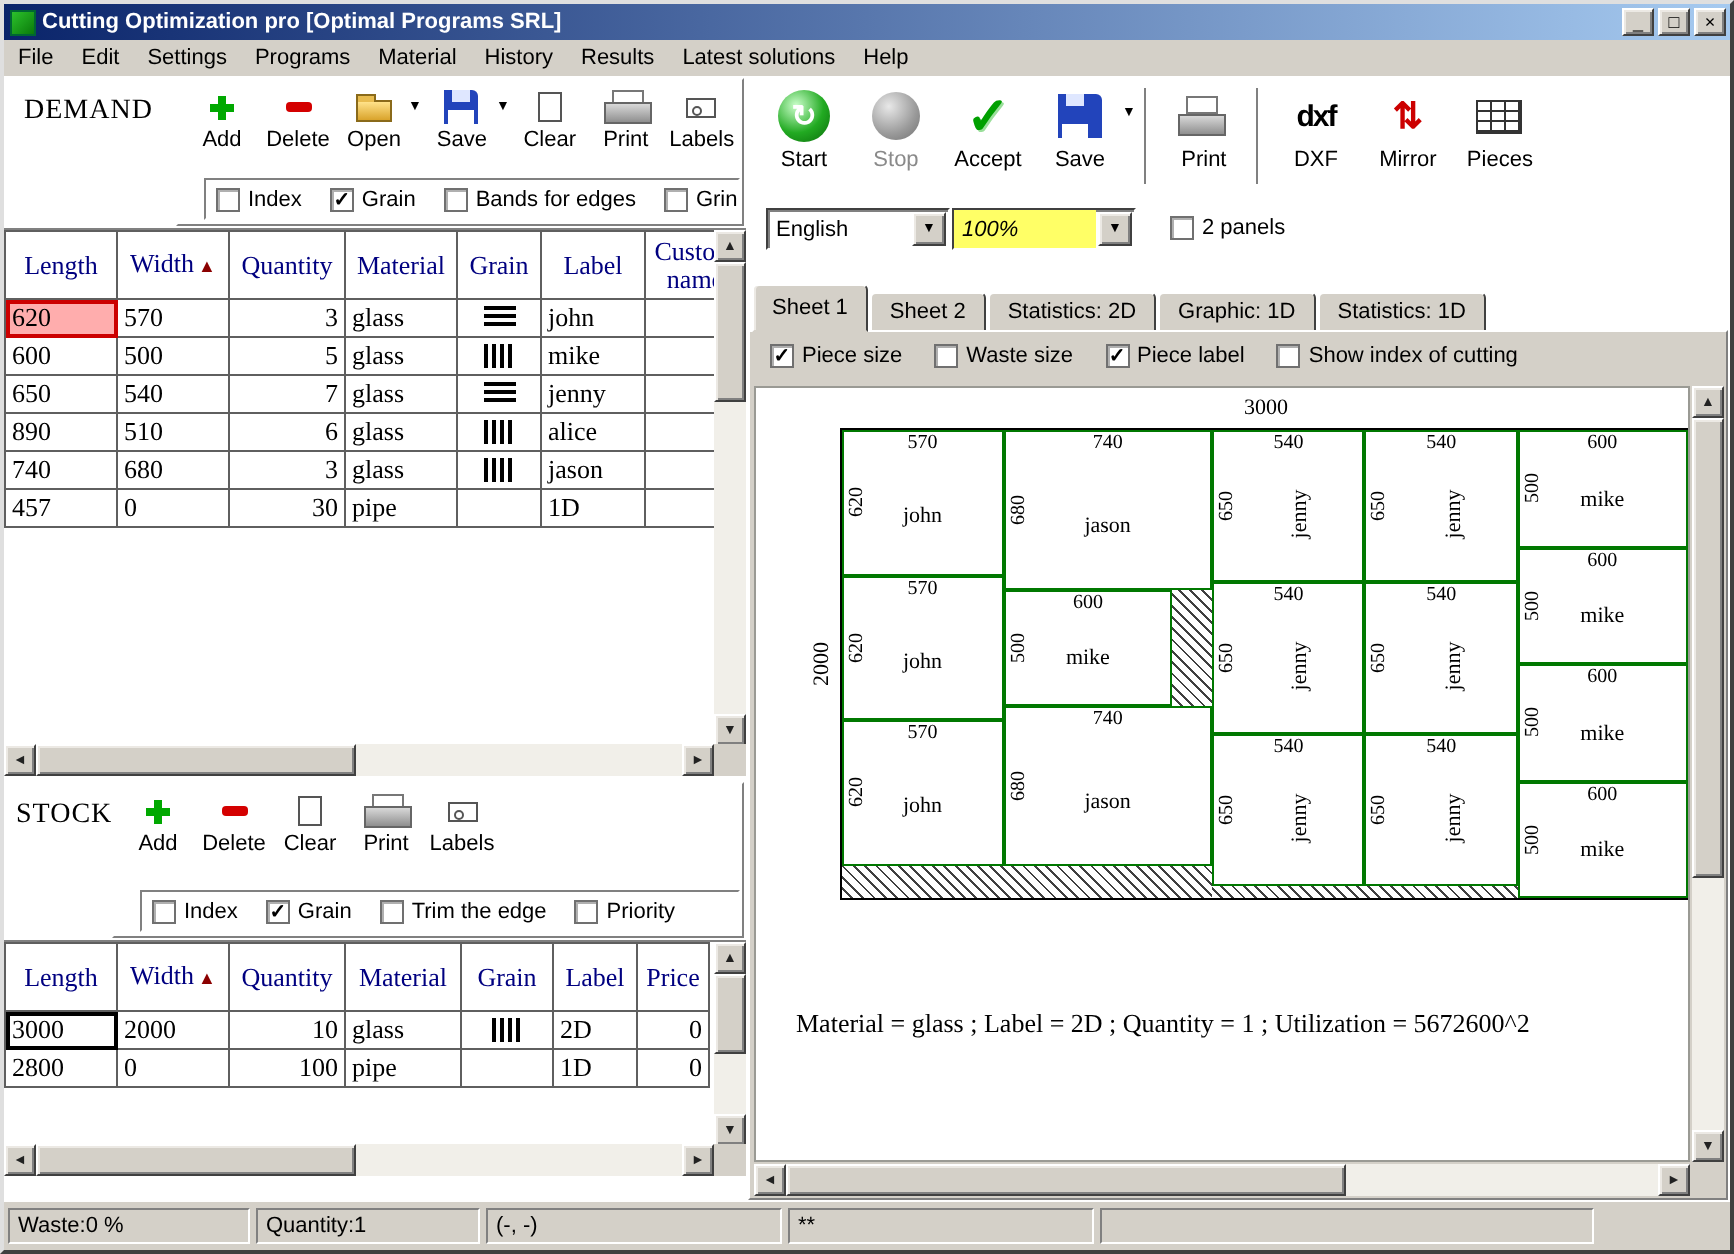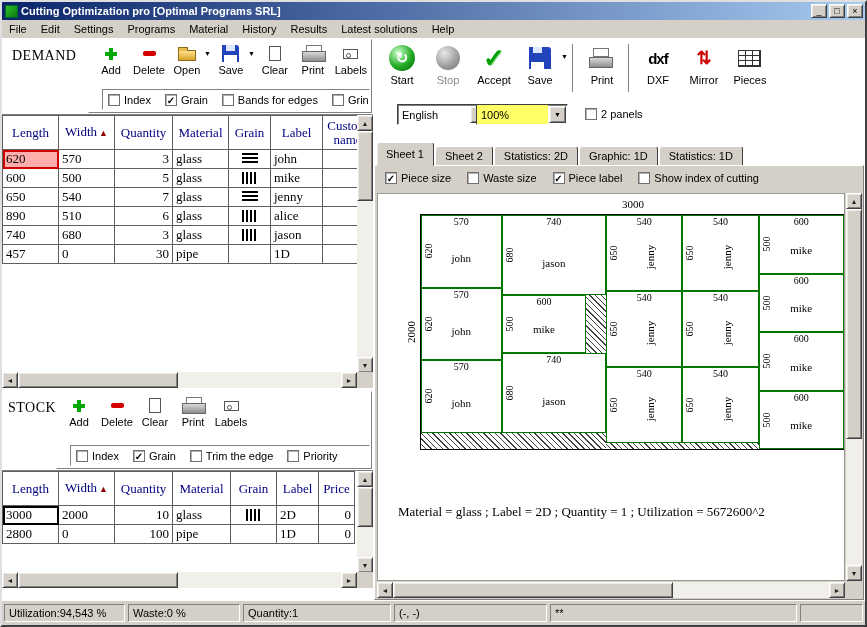--- a/index.html
+++ b/index.html
@@ -111,21 +111,21 @@
   .ico-mirror { color:#cc0000; font-size:18px; font-weight:bold; }
   .ico-grid { width:23px; height:17px; border:1px solid #333; background-color:#fff;
               background-image:linear-gradient(to right,#333 1px,transparent 1px),
                                linear-gradient(to bottom,#333 1px,transparent 1px);
               background-size:7px 5px; background-position:-1px -1px; }
 
   .controls { position:absolute; left:0; top:66px; right:0; height:24px; }
   .combo { position:absolute; height:21px; background:#fff; border:1px solid; border-color:#404040 #fff #fff #404040;
            box-shadow:inset 1px 1px 0 #808080; display:flex; align-items:stretch; }
   .combo-text { flex:1; padding:0 4px; font-size:11px; display:flex; align-items:center; overflow:hidden; }
-  .combo.zoom .combo-text { background:#ffff66; }
+  .combo.zoom .combo-text { background:#ffff66;font-style:italic; }
   .combo-btn { width:17px; margin:1px; font-size:7px; display:flex; align-items:center; justify-content:center; }
 
   .tabrow { position:absolute; left:3px; top:102px; right:2px; height:26px; display:flex; align-items:flex-end; }
   .tab { display:inline-block; padding:3px 9px 2px; font-size:11px; background:#d4d0c8; height:20px;
          border:1px solid; border-color:#fff #404040 #d4d0c8 #fff; border-radius:3px 3px 0 0;
          margin-right:1px; position:relative; white-space:nowrap; }
   .tab.active { height:24px; padding-top:5px; z-index:2; box-shadow:inset 1px 0 0 #ece9e4; }
 
   .content { position:absolute; left:1px; top:127px; width:490px; bottom:0;
              border:1px solid; border-color:#fff #808080 #808080 #fff; background:#d4d0c8; }
@@ -521,21 +521,21 @@
       </span>
       <span class="rtb-btn">
         <span class="rtb-ico">
             <span class="ico-grid"></span>
           </span>
         <span>Pieces</span>
       </span>
     </div>
 
     <div class="controls">
-      <span class="combo" style="left:24px;top:0;width:92px;">
+      <span class="combo" style="left:10px;top:0;width:92px;">
         <span class="combo-text">English</span>
         <span class="combo-btn raised">▼</span>
       </span>
       <span class="combo zoom" style="left:103px;top:0;width:92px;">
         <span class="combo-text">100%</span>
         <span class="combo-btn raised">▼</span>
       </span>
       <span class="cb-item" style="position:absolute;left:212px;top:4px;">
         <span class="cb-box"></span>
         <span class="cb-text">2 panels</span>
@@ -668,21 +668,20 @@
         </div>
         <div class="sb sb-h" style="left: 2px; bottom: 1px; right: 18px;">
           <div class="sb-btn raised sb-a1">◄</div>
           <div class="sb-thumb raised" style="left: 16px; width: 280px;"></div>
           <div class="sb-btn raised sb-a2">►</div>
         </div>
       </div>
   </div>
 
   <div class="statusbar" id="statusbar">
-      <span class="status-seg">Utilization:94,543 %</span>
       <span class="status-seg">Waste:0 %</span>
       <span class="status-seg">Quantity:1</span>
       <span class="status-seg">(-, -)</span>
       <span class="status-seg">**</span>
       <span class="status-seg"></span>
     </div>
 
 </div>
 
 </body></html>

